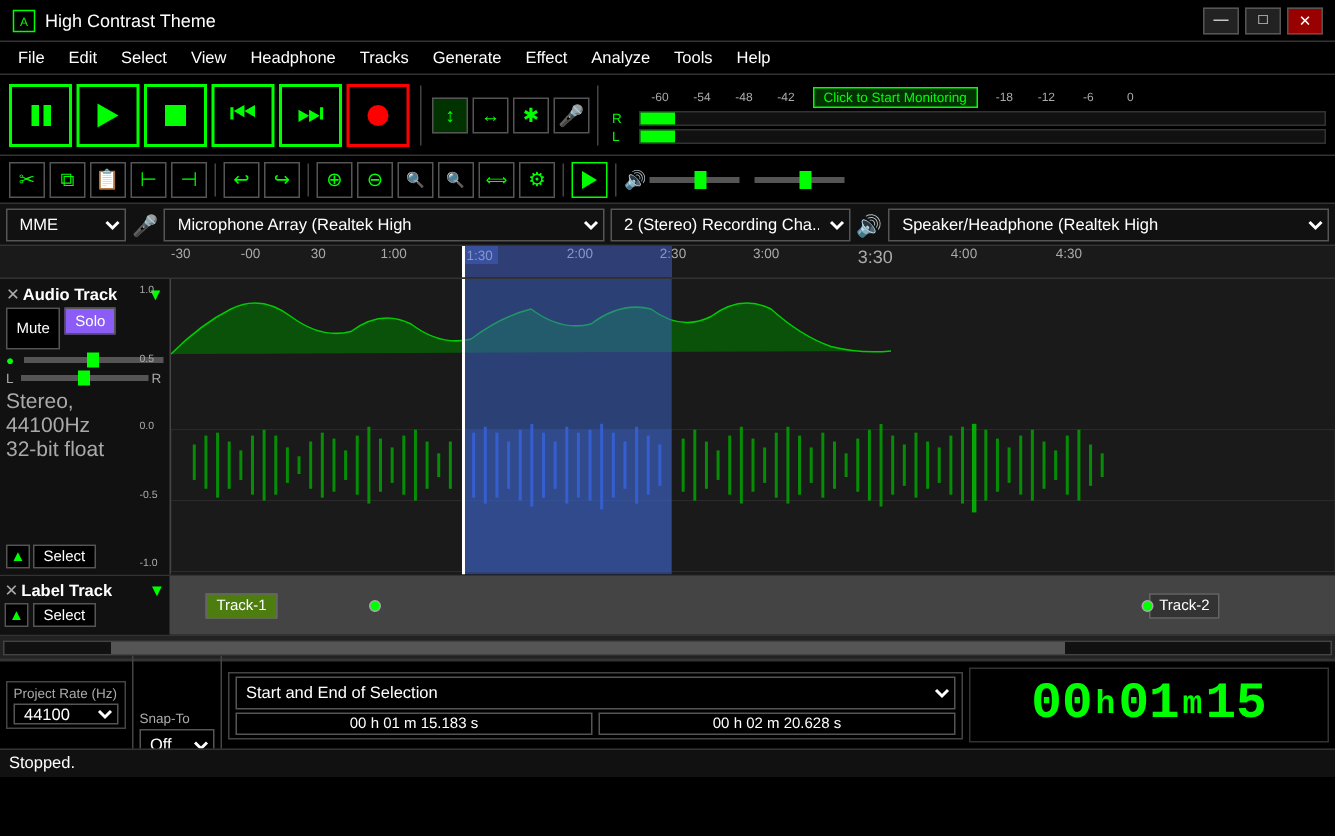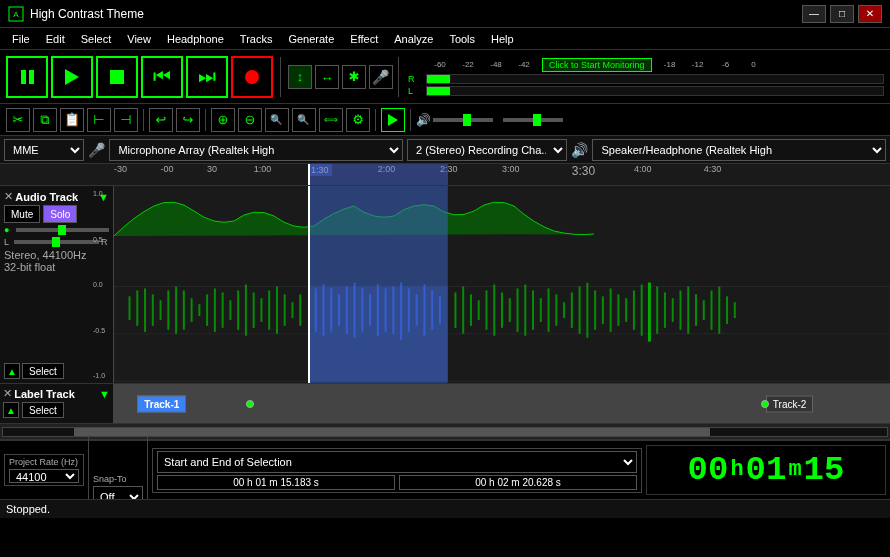--- a/index.html
+++ b/index.html
@@ -81,21 +81,21 @@
   <button class="t-btn" title="Envelope">↔</button>
   <button class="t-btn" title="Draw">✱</button>
   <button class="t-btn" style="color:#0f0;font-size:14px;">🎤</button>
 
   <div style="width:1px;height:40px;background:#444;margin:0 2px;"></div>
 
   <div style="display:flex;flex-direction:column;gap:2px;margin-left:4px;flex:1;">
 
     <div style="display:flex;align-items:center;margin-left:18px;font-size:8px;color:#aaa;gap:0;">
       <span style="width:28px;text-align:center;">-60</span>
-      <span style="width:28px;text-align:center;">-22</span>
+      <span style="width:28px;text-align:center;">-54</span>
       <span style="width:28px;text-align:center;">-48</span>
       <span style="width:28px;text-align:center;">-42</span>
       <button style="background:#003300;border:1px solid #0f0;color:#0f0;font-size:9px;padding:1px 6px;cursor:pointer;margin-left:4px;white-space:nowrap;">Click to Start Monitoring</button>
       <span style="width:28px;text-align:center;margin-left:4px;">-18</span>
       <span style="width:28px;text-align:center;">-12</span>
       <span style="width:28px;text-align:center;">-6</span>
       <span style="width:28px;text-align:center;">0</span>
     </div>
 
     <div style="display:flex;align-items:center;gap:2px;">
@@ -187,37 +187,37 @@
 
 <div style="display:flex;height:198px;background:#111;border-bottom:1px solid #333;">
 
   <div style="width:114px;min-width:114px;background:#111;border-right:1px solid #444;padding:4px;position:relative;">
     <div style="display:flex;align-items:center;gap:2px;margin-bottom:2px;">
       <span style="color:#aaa;font-size:11px;cursor:pointer;">✕</span>
       <span style="color:#fff;font-size:11px;font-weight:bold;flex:1;">Audio Track</span>
       <span style="color:#0f0;font-size:11px;cursor:pointer;">▼</span>
     </div>
     <div style="display:flex;gap:3px;margin:2px 0;">
-      <button style="background:#000;border:1px solid #555;color:#fff;font-size:10px;padding:1px 6px;cursor:pointer;height:18px;">Mute</button>
+      <button style="background:#000;border:1px solid #555;color:#fff;font-size:10px;padding:1px 6px;cursor:pointer;height:28px;">Mute</button>
       <button style="background:#8b5cf6;border:1px solid #555;color:#fff;font-size:10px;padding:1px 6px;cursor:pointer;height:18px;">Solo</button>
     </div>
     <div style="display:flex;align-items:center;gap:2px;margin:2px 0;">
       <span style="width:10px;font-size:9px;color:#0f0;">●</span>
       <div style="flex:1;height:4px;background:#555;position:relative;cursor:pointer;">
         <div style="width:8px;height:10px;background:#0f0;position:absolute;top:-3px;left:45%;"></div>
       </div>
     </div>
     <div style="display:flex;align-items:center;gap:2px;margin:2px 0;">
       <span style="font-size:9px;color:#aaa;width:8px;">L</span>
       <div style="flex:1;height:4px;background:#555;position:relative;cursor:pointer;">
         <div style="width:8px;height:10px;background:#0f0;position:absolute;top:-3px;left:45%;"></div>
       </div>
       <span style="font-size:9px;color:#aaa;width:8px;">R</span>
     </div>
-    <div style="font-size:11px;color:#aaa;margin-top:2px;">
+    <div style="font-size:14px;color:#aaa;margin-top:2px;">
       <div>Stereo, 44100Hz</div>
       <div>32-bit float</div>
     </div>
     <div style="position:absolute;bottom:4px;left:4px;display:flex;gap:2px;">
       <button style="background:#000;border:1px solid #555;color:#0f0;font-size:10px;width:16px;height:16px;cursor:pointer;">▲</button>
       <button style="background:#000;border:1px solid #555;color:#fff;font-size:10px;padding:1px 6px;cursor:pointer;height:16px;">Select</button>
     </div>
 
     <div style="position:absolute;right:0;top:4px;width:20px;height:calc(100% - 8px);display:flex;flex-direction:column;justify-content:space-between;">
       <span style="font-size:7px;color:#aaa;">1.0</span>
@@ -466,21 +466,21 @@
       <span style="color:#fff;font-size:11px;font-weight:bold;flex:1;">Label Track</span>
       <span style="color:#0f0;font-size:11px;cursor:pointer;">▼</span>
     </div>
     <div style="display:flex;gap:3px;">
       <button style="background:#000;border:1px solid #555;color:#0f0;font-size:10px;width:16px;height:16px;cursor:pointer;">▲</button>
       <button style="background:#000;border:1px solid #555;color:#fff;font-size:10px;padding:1px 6px;cursor:pointer;height:16px;">Select</button>
     </div>
   </div>
   <div style="flex:1;background:#444;position:relative;cursor:pointer;">
 
-    <div style="position:absolute;left:3%;top:50%;transform:translateY(-50%);background:#3b82f6;border:1px solid #666;color:#fff;font-size:10px;padding:2px 6px;cursor:pointer;white-space:nowrap;font-weight:bold;">Track-1</div>
+    <div style="position:absolute;left:3%;top:50%;transform:translateY(-50%);background:#4d7c0f;border:1px solid #666;color:#fff;font-size:10px;padding:2px 6px;cursor:pointer;white-space:nowrap;">Track-1</div>
     <div style="position:absolute;left:17%;top:50%;transform:translateY(-50%);width:8px;height:8px;background:#0f0;border-radius:50%;border:1px solid #aaa;"></div>
     <div style="position:absolute;left:84%;top:50%;transform:translateY(-50%);background:#333;border:1px solid #666;color:#fff;font-size:10px;padding:2px 6px;cursor:pointer;white-space:nowrap;">Track-2</div>
     <div style="position:absolute;left:84%;top:50%;transform:translateY(-50%);margin-left:-5px;width:8px;height:8px;background:#0f0;border-radius:50%;border:1px solid #aaa;"></div>
   </div>
 </div>
 
 <div style="height:16px;background:#222;border-bottom:1px solid #333;display:flex;align-items:center;padding:0 2px;">
   <div style="flex:1;height:10px;background:#111;border:1px solid #444;position:relative;cursor:pointer;">
     <div style="position:absolute;left:8%;width:72%;height:100%;background:#555;cursor:grab;"></div>
   </div>

